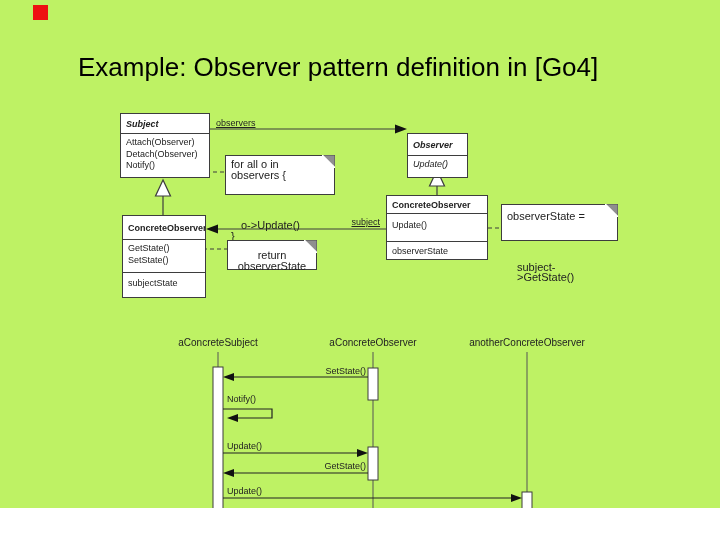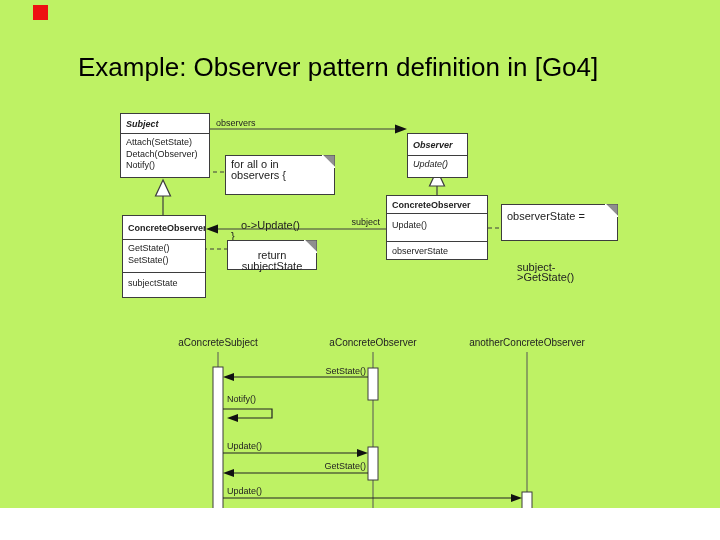--- a/index.html
+++ b/index.html
@@ -18,21 +18,21 @@
   .uml-sec.bordered{border-bottom:1px solid #3d3d3d;}
   .it{font-style:italic;}
 
   
   .note{position:absolute;background:#fff;border:1px solid #3d3d3d;box-sizing:border-box;
         font-size:11px;line-height:10.5px;color:#222;padding:3px 5px;}
   .note .fold{position:absolute;top:-1px;right:-1px;}
   .indent{padding-left:10px;margin-top:40px;}
 
   
-  .lbl{position:absolute;font-size:9px;color:#222;white-space:nowrap;}
+  .lbl{position:absolute;font-size:9px;color:#222;white-space:nowrap;text-decoration:underline;}
   .seq-lbl{position:absolute;top:337px;font-size:10px;color:#222;text-align:center;white-space:nowrap;}
   .msg{position:absolute;font-size:9px;color:#222;white-space:nowrap;}
   .right{text-align:right;}
 
   svg.overlay{position:absolute;left:0;top:0;width:720px;height:540px;}
   .conn{stroke:#3d3d3d;stroke-width:1.2;fill:none;}
   .dash{stroke:#3d3d3d;stroke-width:1;stroke-dasharray:4,3;fill:none;}
   .tri{fill:#fff;stroke:#3d3d3d;stroke-width:1.2;}
   .dot{fill:#fff;stroke:#3d3d3d;stroke-width:1.1;}
   .ah{fill:#111;stroke:none;}
@@ -97,21 +97,21 @@
     <line class="mline" x1="223" y1="498" x2="514" y2="498"></line>
     <polygon class="ah" points="522,498 511,494 511,502"></polygon>
 
     <line class="mline" x1="522" y1="519" x2="231" y2="519"></line>
     <polygon class="ah" points="223,519 234,515 234,523"></polygon>
   </svg>
 
   <div class="uml-box abstract" style="left:120px;top:113px;width:90px;height:65px">
     <div class="uml-head" style="height:19px">Subject</div>
     <div class="uml-sec">
-      <div>Attach(SetState)</div>
+      <div>Attach(Observer)</div>
       <div>Detach(Observer)</div>
       <div>Notify()</div>
     </div>
   </div>
 
   <div class="uml-box abstract" style="left:407px;top:133px;width:61px;height:45px">
     <div class="uml-head" style="height:21px">Observer</div>
     <div class="uml-sec it">
       <div>Update()</div>
     </div>
@@ -149,21 +149,21 @@
     <div>for all o in observers {</div>
     <div class="indent">o-&gt;Update()</div>
     <div>}</div>
   </div>
 
   <div class="note" style="left:227px;top:240px;width:90px;height:30px;padding-top:9px;text-align:center">
     <svg class="fold" width="13" height="13" viewBox="0 0 13 13">
       <polygon points="0,0 13,0 13,13" fill="#8f8f8f" stroke="#4a4a4a" stroke-width="1"></polygon>
       <line x1="0" y1="0" x2="13" y2="13" stroke="#fff" stroke-width="1.6"></line>
     </svg>
-    <div>return subjectState</div>
+    <div>return observerState</div>
   </div>
 
   <div class="note" style="left:501px;top:204px;width:117px;height:37px;padding-top:6px">
     <svg class="fold" width="13" height="13" viewBox="0 0 13 13">
       <polygon points="0,0 13,0 13,13" fill="#8f8f8f" stroke="#4a4a4a" stroke-width="1"></polygon>
       <line x1="0" y1="0" x2="13" y2="13" stroke="#fff" stroke-width="1.6"></line>
     </svg>
     <div>observerState =</div>
     <div class="indent">subject-&gt;GetState()</div>
   </div>

